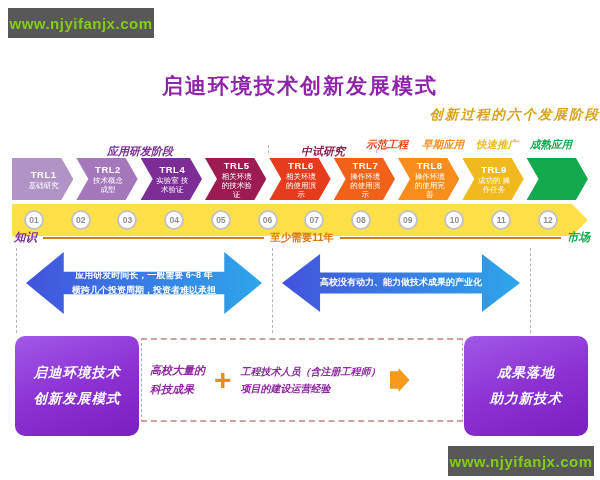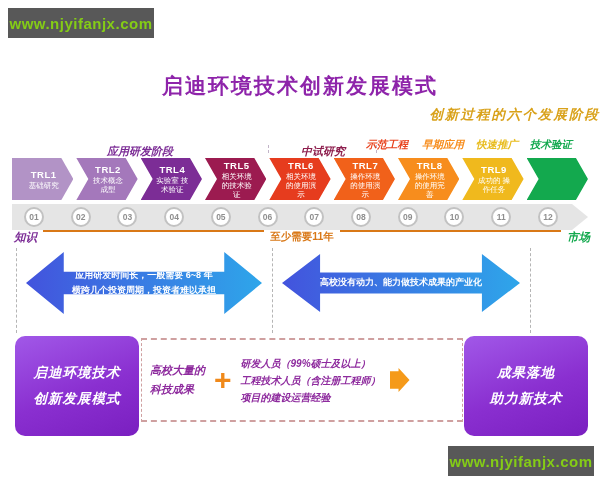--- a/index.html
+++ b/index.html
@@ -29,31 +29,31 @@
   
   .trl-row{position:absolute;left:12px;top:158px;width:576px;height:42px;display:flex;gap:3px;}
   .chev{flex:1;display:flex;flex-direction:column;align-items:center;justify-content:center;
         color:#fff;text-align:center;padding:0 11px 0 13px;box-sizing:border-box;
         clip-path:polygon(0 0, calc(100% - 12px) 0, 100% 50%, calc(100% - 12px) 100%, 0 100%, 12px 50%);}
   .chev.first{clip-path:polygon(0 0, calc(100% - 12px) 0, 100% 50%, calc(100% - 12px) 100%, 0 100%);}
   .chev .code{font-size:9.5px;font-weight:bold;letter-spacing:.5px;}
   .chev .desc{font-size:7.5px;line-height:1.2;margin-top:1px;}
 
   
-  .num-band{position:absolute;left:12px;top:204px;width:576px;height:26px;background:#e5e5e5;
+  .num-band{position:absolute;left:12px;top:204px;width:576px;height:32px;background:#fde047;
             clip-path:polygon(0 0, calc(100% - 16px) 0, 100% 50%, calc(100% - 16px) 100%, 0 100%);
             display:flex;align-items:center;justify-content:space-between;
             padding:0 30px 0 12px;box-sizing:border-box;}
   .num-circle{width:16px;height:16px;border-radius:50%;background:#fff;border:2px solid #c2c2c2;
               color:#8f8f8f;font-size:8.5px;font-weight:bold;
               display:flex;align-items:center;justify-content:center;}
 
   
   .timeline{position:absolute;left:14px;top:230px;width:576px;height:15px;
-            display:flex;gap:6px;}
+            display:flex;align-items:center;gap:6px;}
   .tl-end{font-size:11.5px;font-weight:bold;font-style:italic;white-space:nowrap;}
   .tl-line{flex:1;border-top:2px solid #d97817;height:0;}
   .tl-center{color:#d97817;font-size:10.5px;font-weight:bold;white-space:nowrap;}
 
   
   .vline{position:absolute;top:248px;height:85px;width:0;border-left:1px dashed #b5b5b5;}
 
   
   .dbl-arrow{position:absolute;background:linear-gradient(90deg,#4353dd,#2ea6ea);
              clip-path:polygon(0 50%, 16% 0, 16% 32%, 84% 32%, 84% 0, 100% 50%, 84% 100%, 84% 68%, 16% 68%, 16% 100%);
@@ -94,21 +94,21 @@
   <div class="tick" style="left:268px;"></div>
   <div class="bracket" style="left:272px;width:102px;">
     <div class="dash"></div>
     <span class="phase-label" style="color: rgb(142, 31, 78);">中试研究</span>
     <div class="dash"></div>
   </div>
   <div class="tick" style="left:376px;"></div>
   <div class="phase-plain" style="left: 356px; color: rgb(232, 67, 30);">示范工程</div>
   <div class="phase-plain" style="left: 412px; color: rgb(247, 141, 29);">早期应用</div>
   <div class="phase-plain" style="left: 466px; color: rgb(232, 188, 30);">快速推广</div>
-  <div class="phase-plain" style="left: 520px; color: rgb(19, 169, 78);">技术验证</div>
+  <div class="phase-plain" style="left: 520px; color: rgb(19, 169, 78);">成熟应用</div>
 
   <div class="trl-row">
     <div class="chev first" style="background: rgb(178, 147, 198);">
       <span class="code">TRL1</span>
       <span class="desc">基础研究</span>
     </div>
     <div class="chev" style="background: rgb(164, 120, 187);">
       <span class="code">TRL2</span>
       <span class="desc">技术概念 成型</span>
     </div>
@@ -182,21 +182,20 @@
     <span>创新发展模式</span>
   </div>
 
   <div class="mid-box">
     <div class="mid-left">
       <div>高校大量的</div>
       <div>科技成果</div>
     </div>
     <div class="plus">+</div>
     <div class="mid-right">
-      <div>研发人员（99%硕士及以上）</div>
       <div>工程技术人员（含注册工程师）</div>
       <div>项目的建设运营经验</div>
     </div>
     <div class="go-arrow"></div>
   </div>
 
   <div class="pbox" style="left:464px;">
     <span>成果落地</span>
     <span>助力新技术</span>
   </div>

